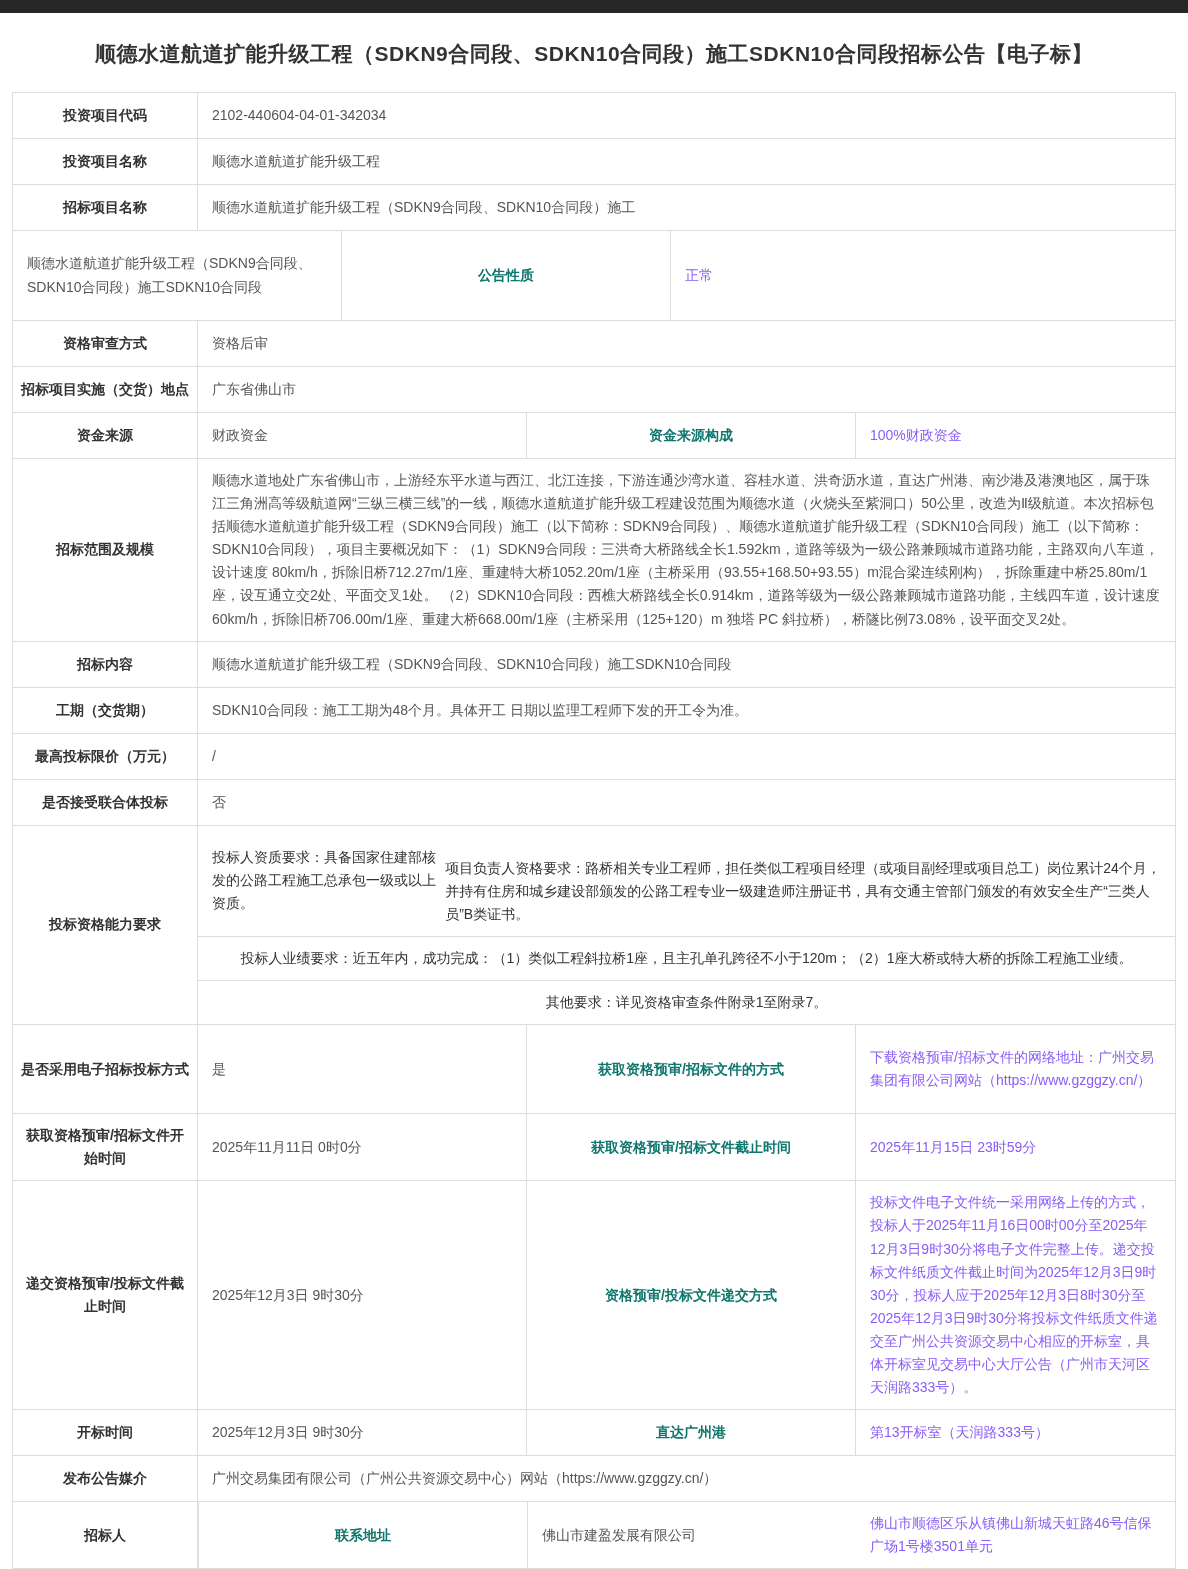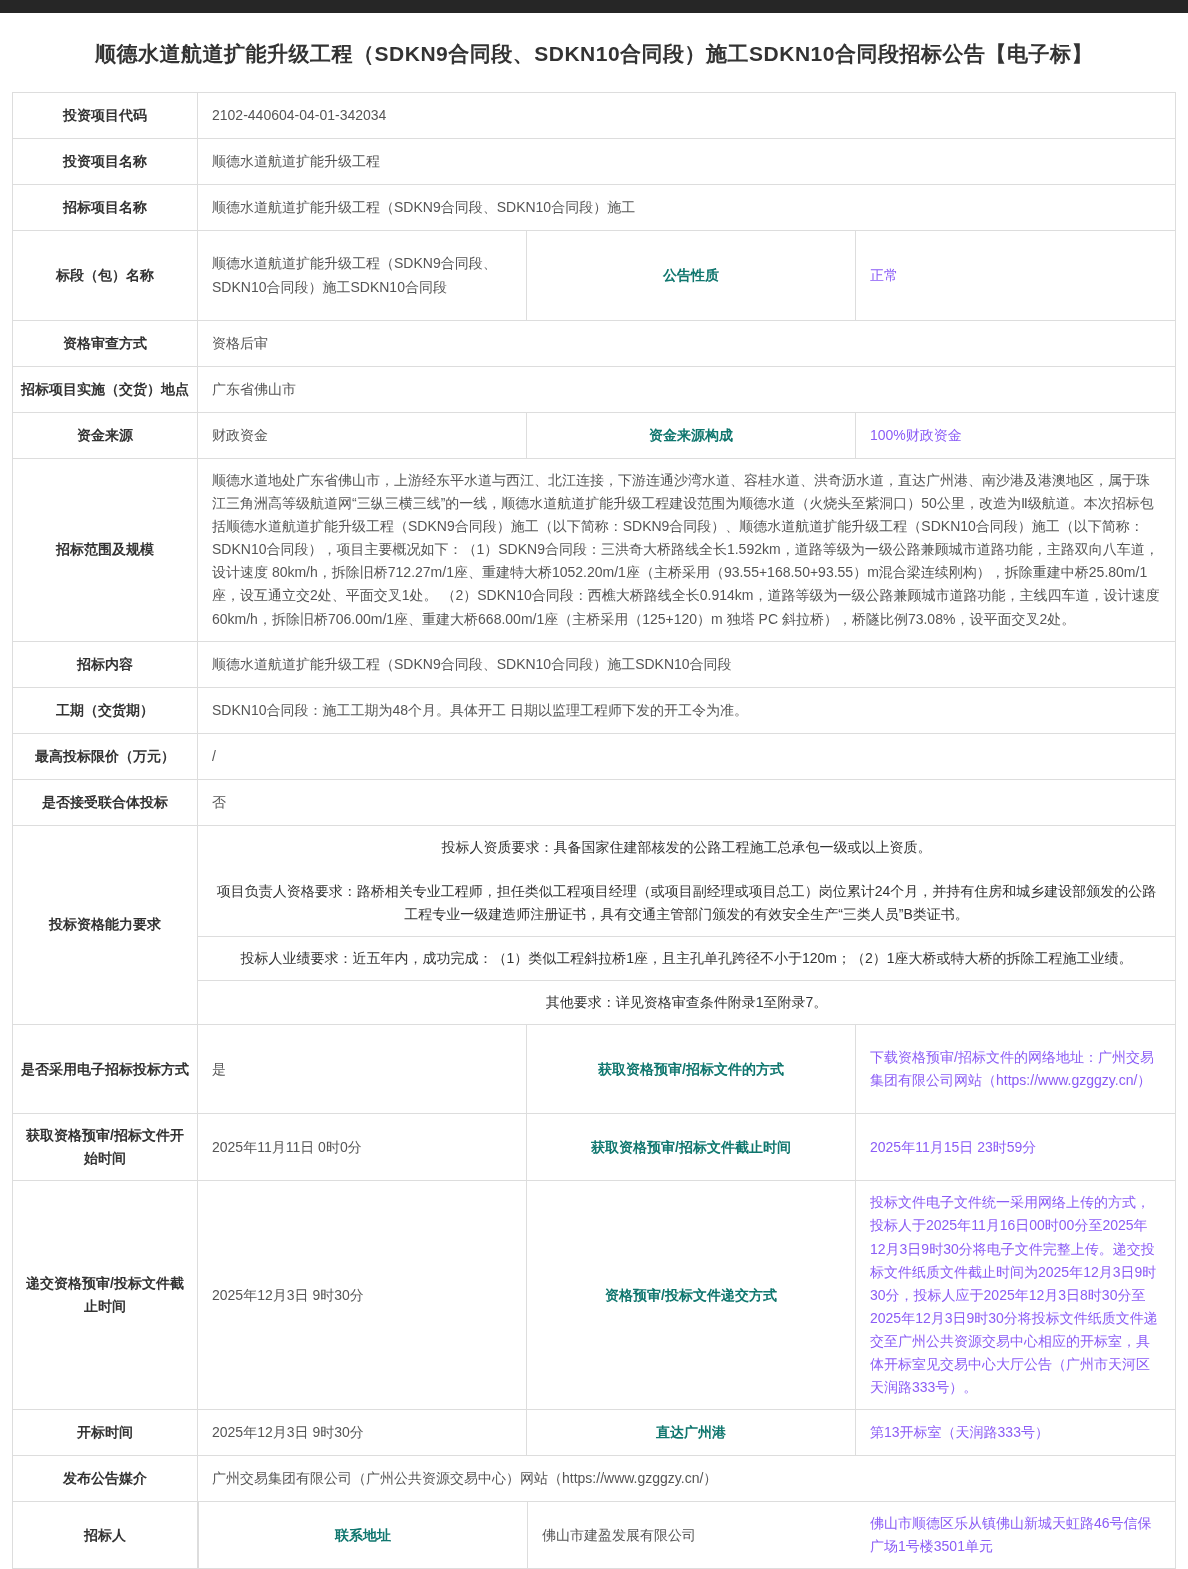--- a/index.html
+++ b/index.html
@@ -53,21 +53,21 @@
     justify-content:center;
     text-align:center;
     font-weight:bold;
     color:#0f766e;
     border-left:1px solid var(--border);
     border-right:1px solid var(--border);
     padding:10px 8px;
   }
   .val2{flex:1 1 auto;color:#8b5cf6;}
   .stack{flex:1 1 auto;display:flex;flex-direction:column;}
-  .sub{border-bottom:1px solid var(--border);display:flex;flex-direction:column;justify-content:center;text-align:center;}
+  .sub{border-bottom:1px solid var(--border);display:flex;flex-direction:row;justify-content:center;}
   .sub:last-child{border-bottom:none;}
   .sub.grow{flex:1 1 auto;}
   .sub p{margin:0;}
   .sub p + p{margin-top:21px;}
 </style>
 </head>
 <body style="--topbar: #262626; --border: #dddddd; --link: #2b5dd8;">
 
 <div class="top-bar"></div>
 
@@ -80,21 +80,20 @@
     </div>
     <div class="t-row" style="min-height: 45px;">
       <div class="cell lbl">投资项目名称</div>
       <div class="cell val">顺德水道航道扩能升级工程</div>
     </div>
     <div class="t-row" style="min-height: 45px;">
       <div class="cell lbl">招标项目名称</div>
       <div class="cell val">顺德水道航道扩能升级工程（SDKN9合同段、SDKN10合同段）施工</div>
     </div>
     <div class="t-row" style="min-height: 89px;">
-      <div class="cell lbl">标段（包）名称</div>
       <div class="cell val mid">顺德水道航道扩能升级工程（SDKN9合同段、SDKN10合同段）施工SDKN10合同段</div>
       <div class="cell lbl2">公告性质</div>
       <div class="cell val2">正常</div>
     </div>
     <div class="t-row" style="min-height: 45px;">
       <div class="cell lbl">资格审查方式</div>
       <div class="cell val">资格后审</div>
     </div>
     <div class="t-row" style="min-height: 45px;">
       <div class="cell lbl">招标项目实施（交货）地点</div>

